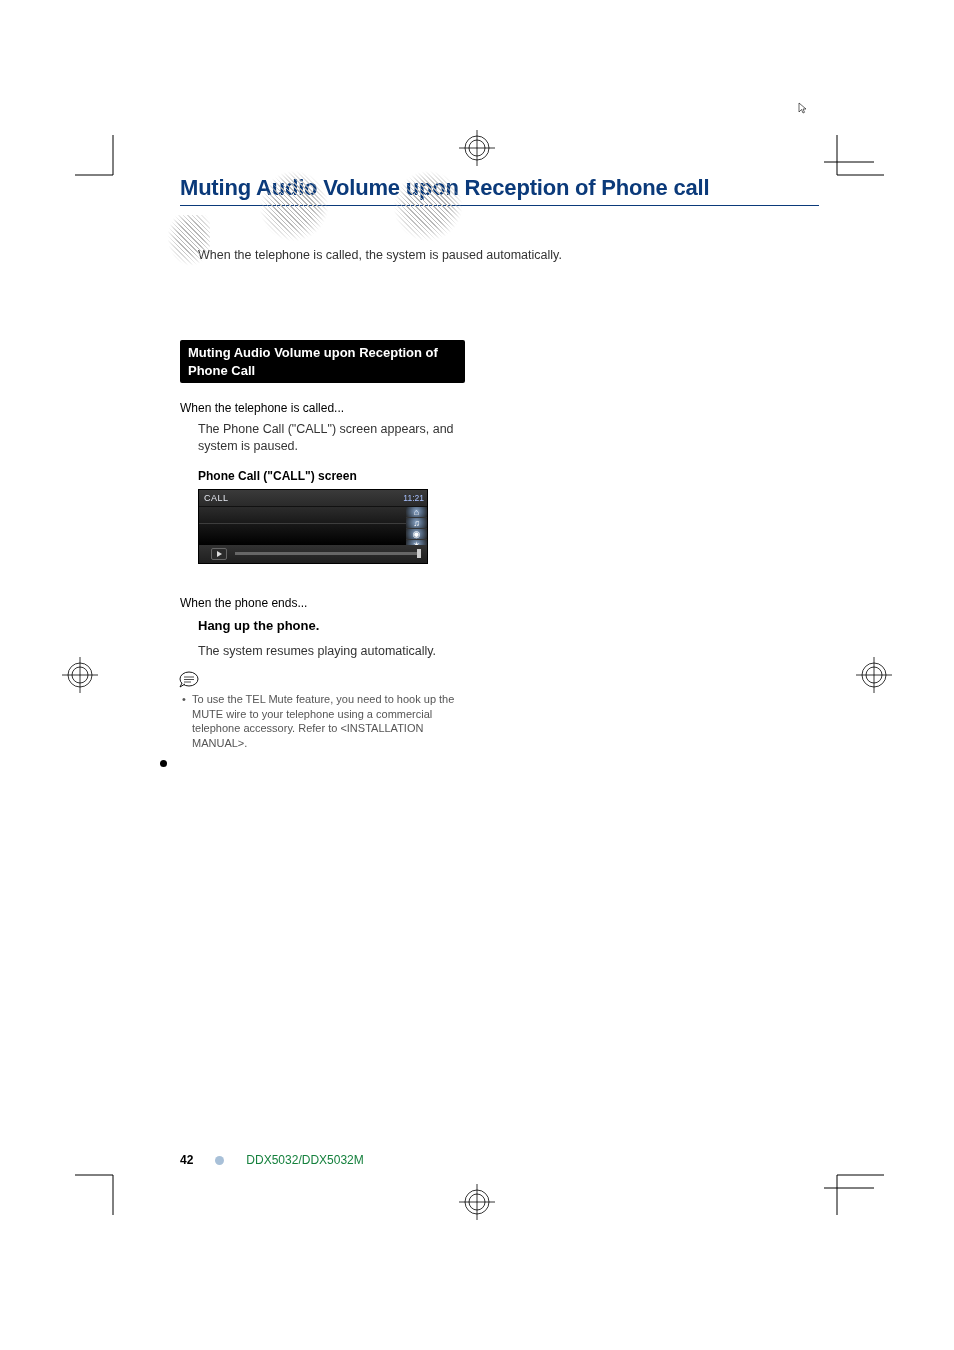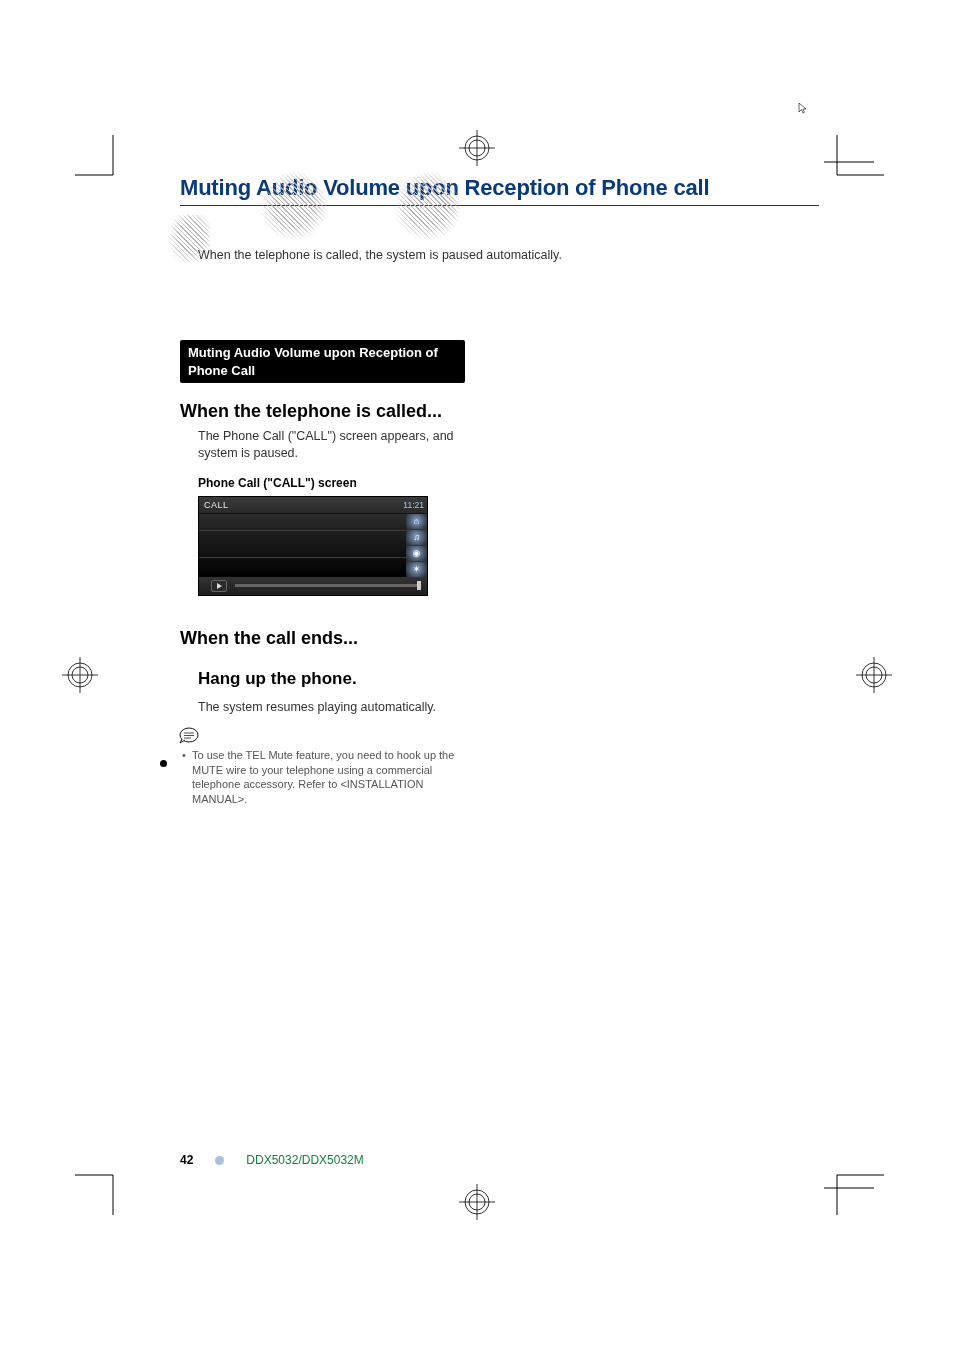--- a/index.html
+++ b/index.html
@@ -90,22 +90,22 @@
     background: #000;
     color: #fff;
     font-size: 13px;
     font-weight: bold;
     padding: 4px 8px 4px 8px;
     line-height: 1.35;
     border-radius: 2px;
   }
 
   .sub-heading {
-    font-weight: bold;
-    font-size: 18px;
+    font-weight: normal;
+    font-size: 12px;
     margin-top: 18px;
   }
 
   .body-text {
     font-size: 12.5px;
     margin-top: 6px;
     margin-left: 18px;
     line-height: 1.35;
     color: #333;
   }
@@ -114,21 +114,21 @@
     font-weight: bold;
     font-size: 12px;
     margin-top: 14px;
     margin-left: 18px;
   }
 
   .call-screen {
     margin-top: 6px;
     margin-left: 18px;
     width: 230px;
-    height: 100px;
+    height: 75px;
     background: #fef9c3;
     position: relative;
     border: 1px solid #000;
   }
   .call-screen .topbar {
     height: 17px;
     background: linear-gradient(#3a3a3a, #2a2a2a);
     border-bottom: 1px solid #111;
     display: flex;
     justify-content: space-between;
@@ -210,22 +210,22 @@
     background: #3d3d3d;
     position:absolute; left:0; right:0;
   }
   .body-area .l1 { top: 16px; }
   .body-area .l2 { top: 43px; }
 
   .sub-heading.second { margin-top: 32px; }
 
   .instruction-bold {
     font-weight: bold;
-    font-size: 17px;
-    margin-top: 20px;
+    font-size: 13px;
+    margin-top: 8px;
     margin-left: 18px;
   }
 
   .note-icon {
     margin-top: 10px;
     margin-left: -2px;
   }
   .note-icon svg { display:block; }
 
   .note-bullets {
@@ -364,21 +364,21 @@
         <div class="icon">♫</div>
         <div class="icon">◉</div>
         <div class="icon">✶</div>
       </div>
       <div class="bottombar">
         <div class="play"></div>
         <div class="track"></div>
       </div>
     </div>
 
-    <div class="sub-heading second">When the call ends...</div>
+    <div class="sub-heading second">When the phone ends...</div>
     <div class="instruction-bold">Hang up the phone.</div>
     <p class="body-text" style="margin-top:10px">The system resumes playing automatically.</p>
 
     <div class="note-icon">
       <svg width="24" height="18">
         <ellipse cx="11" cy="9" rx="9" ry="7" fill="#fff" stroke="#000" stroke-width="0.9"></ellipse>
         <path d="M4 13 L2 17 L7 14" fill="#fff" stroke="#000" stroke-width="0.9"></path>
         <line x1="6" y1="7" x2="16" y2="7" stroke="#000" stroke-width="0.7"></line>
         <line x1="6" y1="9.5" x2="16" y2="9.5" stroke="#000" stroke-width="0.7"></line>
         <line x1="6" y1="12" x2="13" y2="12" stroke="#000" stroke-width="0.7"></line>

